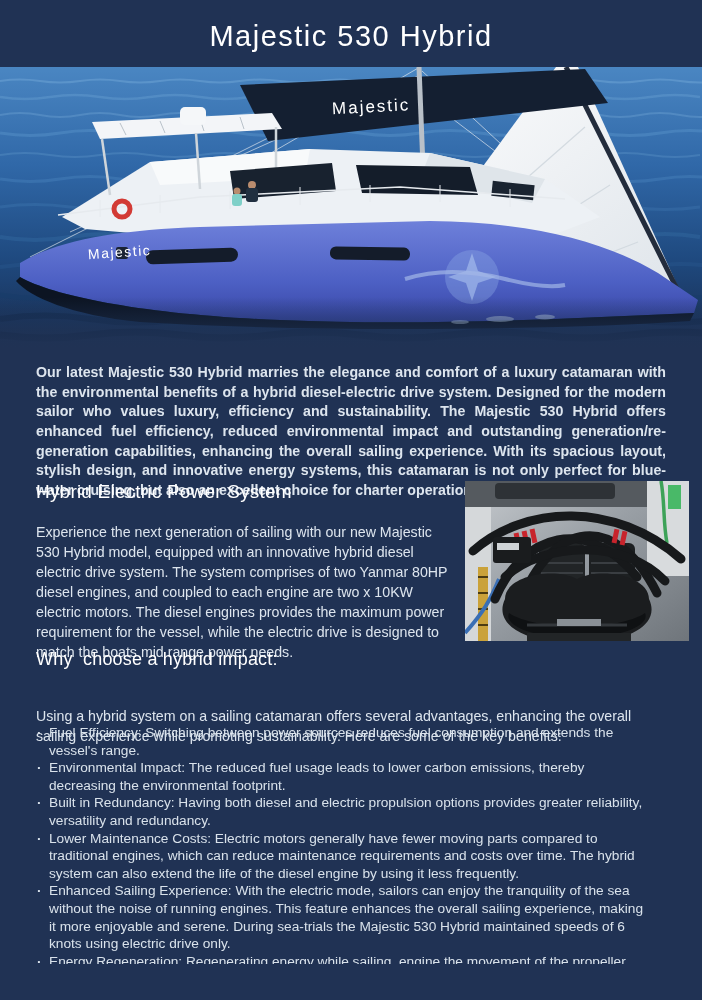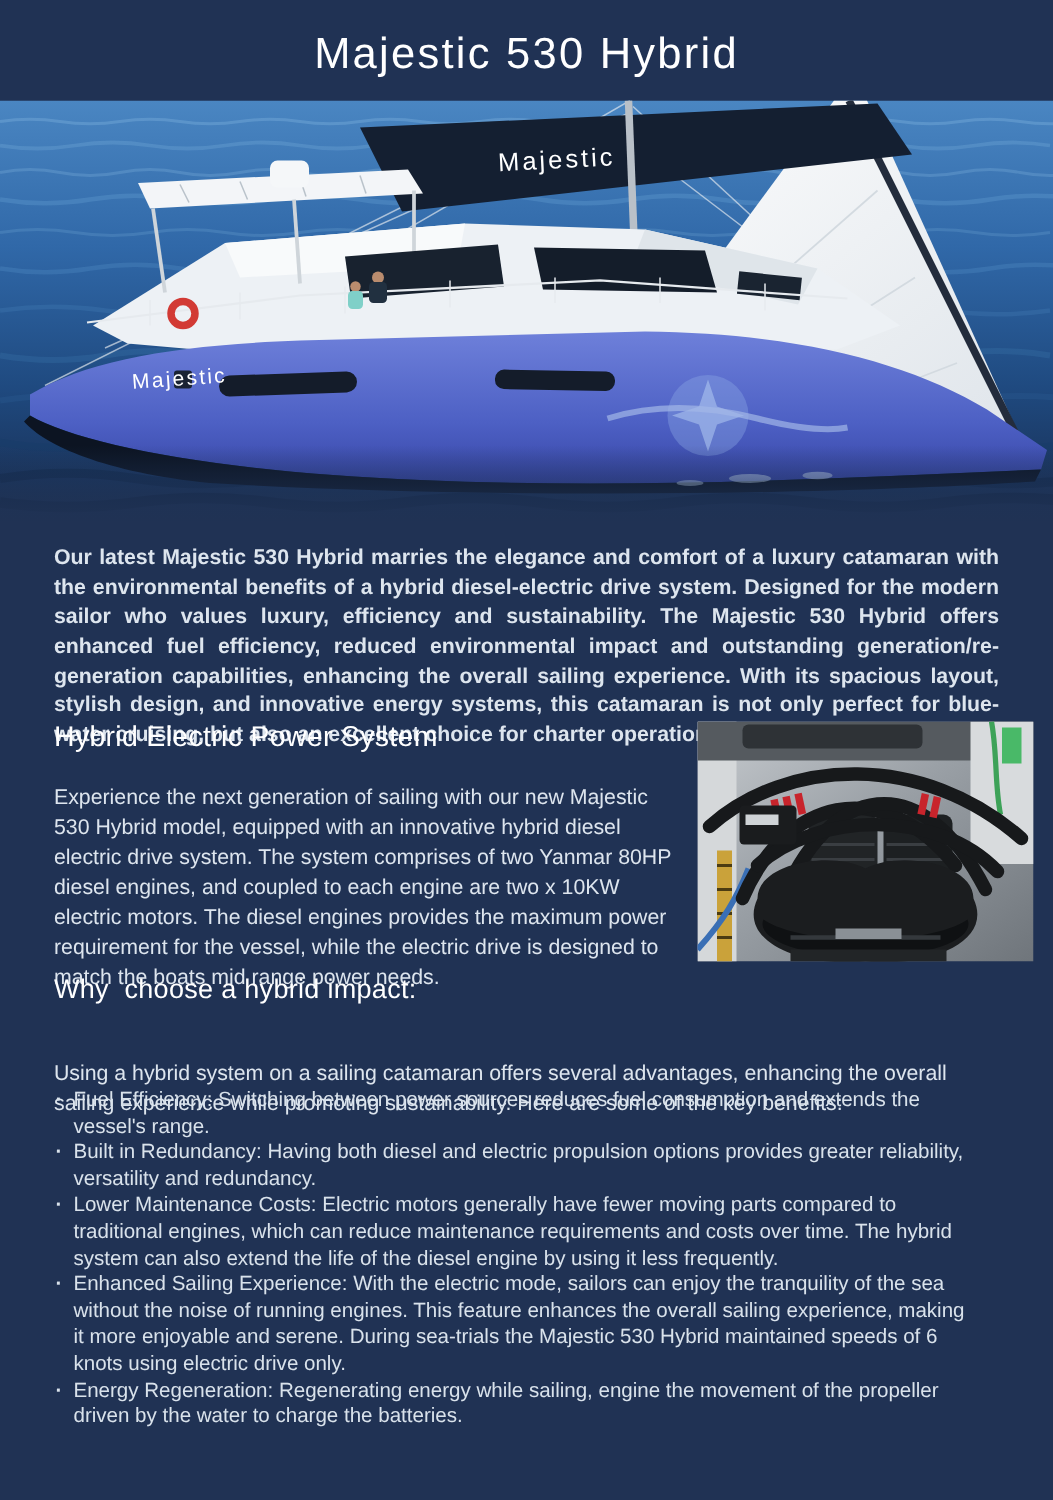--- a/index.html
+++ b/index.html
@@ -260,19 +260,20 @@
     <rect x="92" y="138" width="44" height="7" fill="#8a9096"></rect>
     <rect x="62" y="152" width="104" height="8" fill="#222527"></rect>
   </svg>
 
   <h2 class="section-heading" id="why-heading">Why  choose a hybrid impact:</h2>
 
   <p class="why-intro">Using a hybrid system on a sailing catamaran offers several advantages, enhancing the overall sailing experience while promoting sustainability. Here are some of the key benefits:</p>
 
   <ul class="benefits">
     <li><span>Fuel Efficiency: Switching between power sources reduces fuel consumption and extends the vessel's range.</span></li>
+    <li><span>Environmental Impact: The reduced fuel usage leads to lower carbon emissions, thereby decreasing the environmental footprint.</span></li>
     <li><span>Built in Redundancy: Having both diesel and electric propulsion options provides greater reliability, versatility and redundancy.</span></li>
     <li><span>Lower Maintenance Costs: Electric motors generally have fewer moving parts compared to traditional engines, which can reduce maintenance requirements and costs over time. The hybrid system can also extend the life of the diesel engine by using it less frequently.</span></li>
     <li><span>Enhanced Sailing Experience: With the electric mode, sailors can enjoy the tranquility of the sea without the noise of running engines. This feature enhances the overall sailing experience, making it more enjoyable and serene. During sea-trials the Majestic 530 Hybrid maintained speeds of 6 knots using electric drive only.</span></li>
     <li><span>Energy Regeneration: Regenerating energy while sailing, engine the movement of the propeller driven by the water to charge the batteries.</span></li>
   </ul>
 
 </div>
 
 </body></html>

